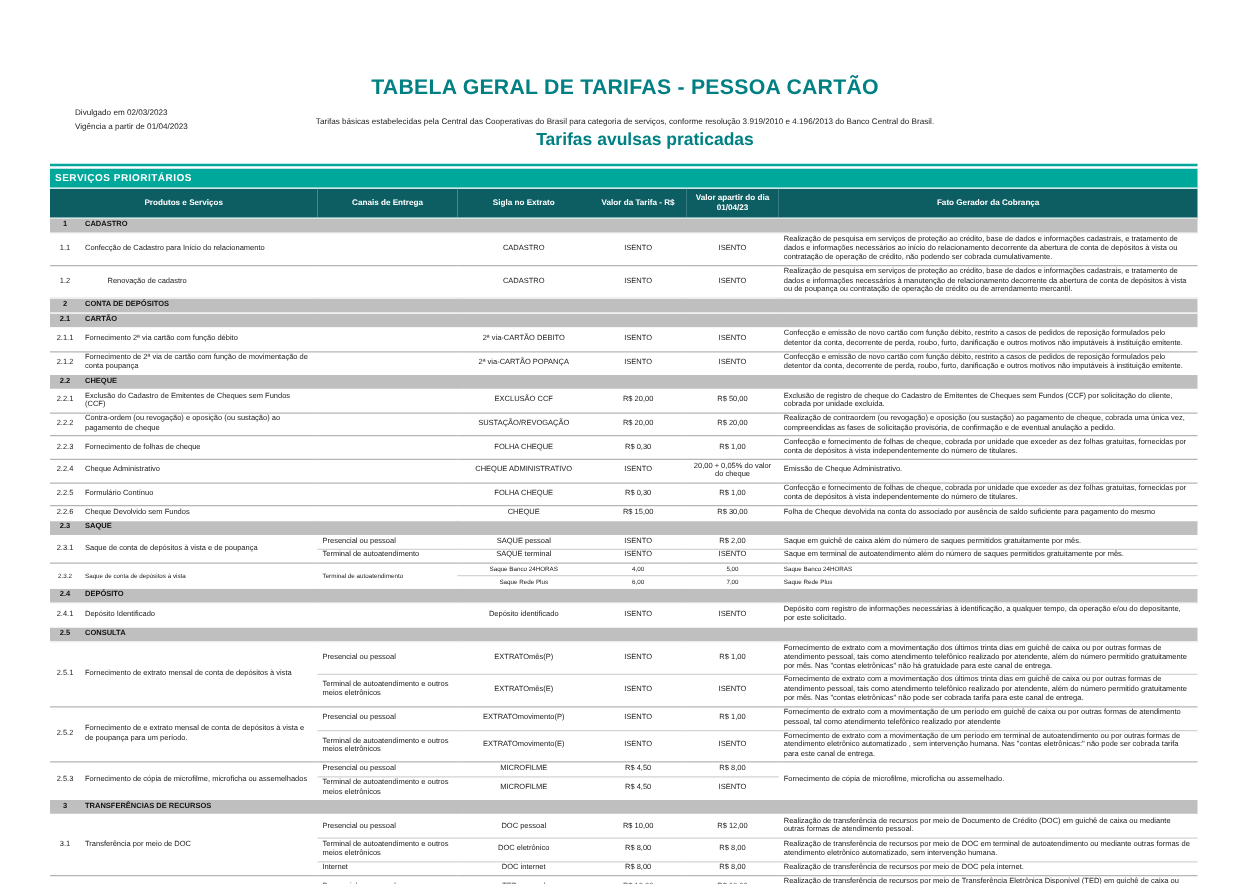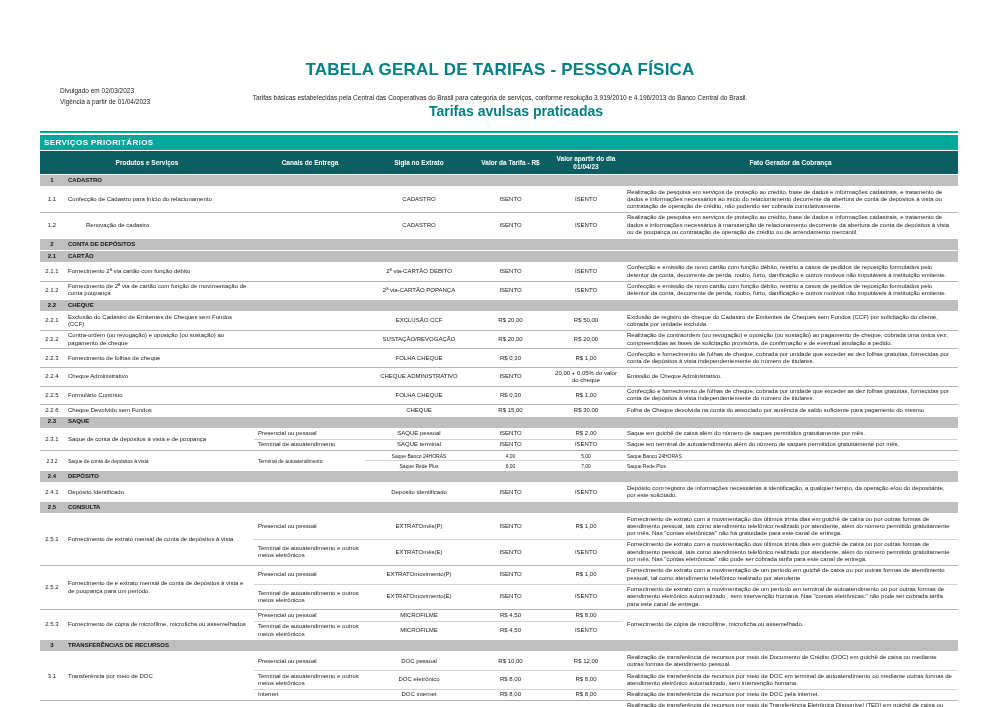--- a/index.html
+++ b/index.html
@@ -48,21 +48,21 @@
   td.cell-num{text-align:center;}
   td.cell-sigla,td.cell-valor,td.cell-valor2{text-align:center;}
   td.cell-prod,td.cell-canal,td.cell-fato{text-align:left;}
   td.indent{padding-left:22px;}
   tr.small td{font-size:5px;}
 </style>
 </head>
 <body style="--band-teal: #00a79b; --header-teal: #0c5e63; --title-teal: #008083; --section-gray: #bfbfbf;">
 
 <div class="doc-header">
-  <h1 class="page-title">TABELA GERAL DE TARIFAS - PESSOA FÍSICA</h1>
+  <h1 class="page-title">TABELA GERAL DE TARIFAS - PESSOA CARTÃO</h1>
   <div class="pub-info">
     <div>Divulgado em 02/03/2023</div>
     <div>Vigência a partir de 01/04/2023</div>
   </div>
   <p class="subtitle">Tarifas básicas estabelecidas pela Central das Cooperativas do Brasil para categoria de serviços, conforme resolução 3.919/2010 e 4.196/2013 do Banco Central do Brasil.</p>
   <h2 class="subtitle2">Tarifas avulsas praticadas</h2>
 </div>
 
 <div class="table-wrap">
   <div class="teal-rule"></div>

